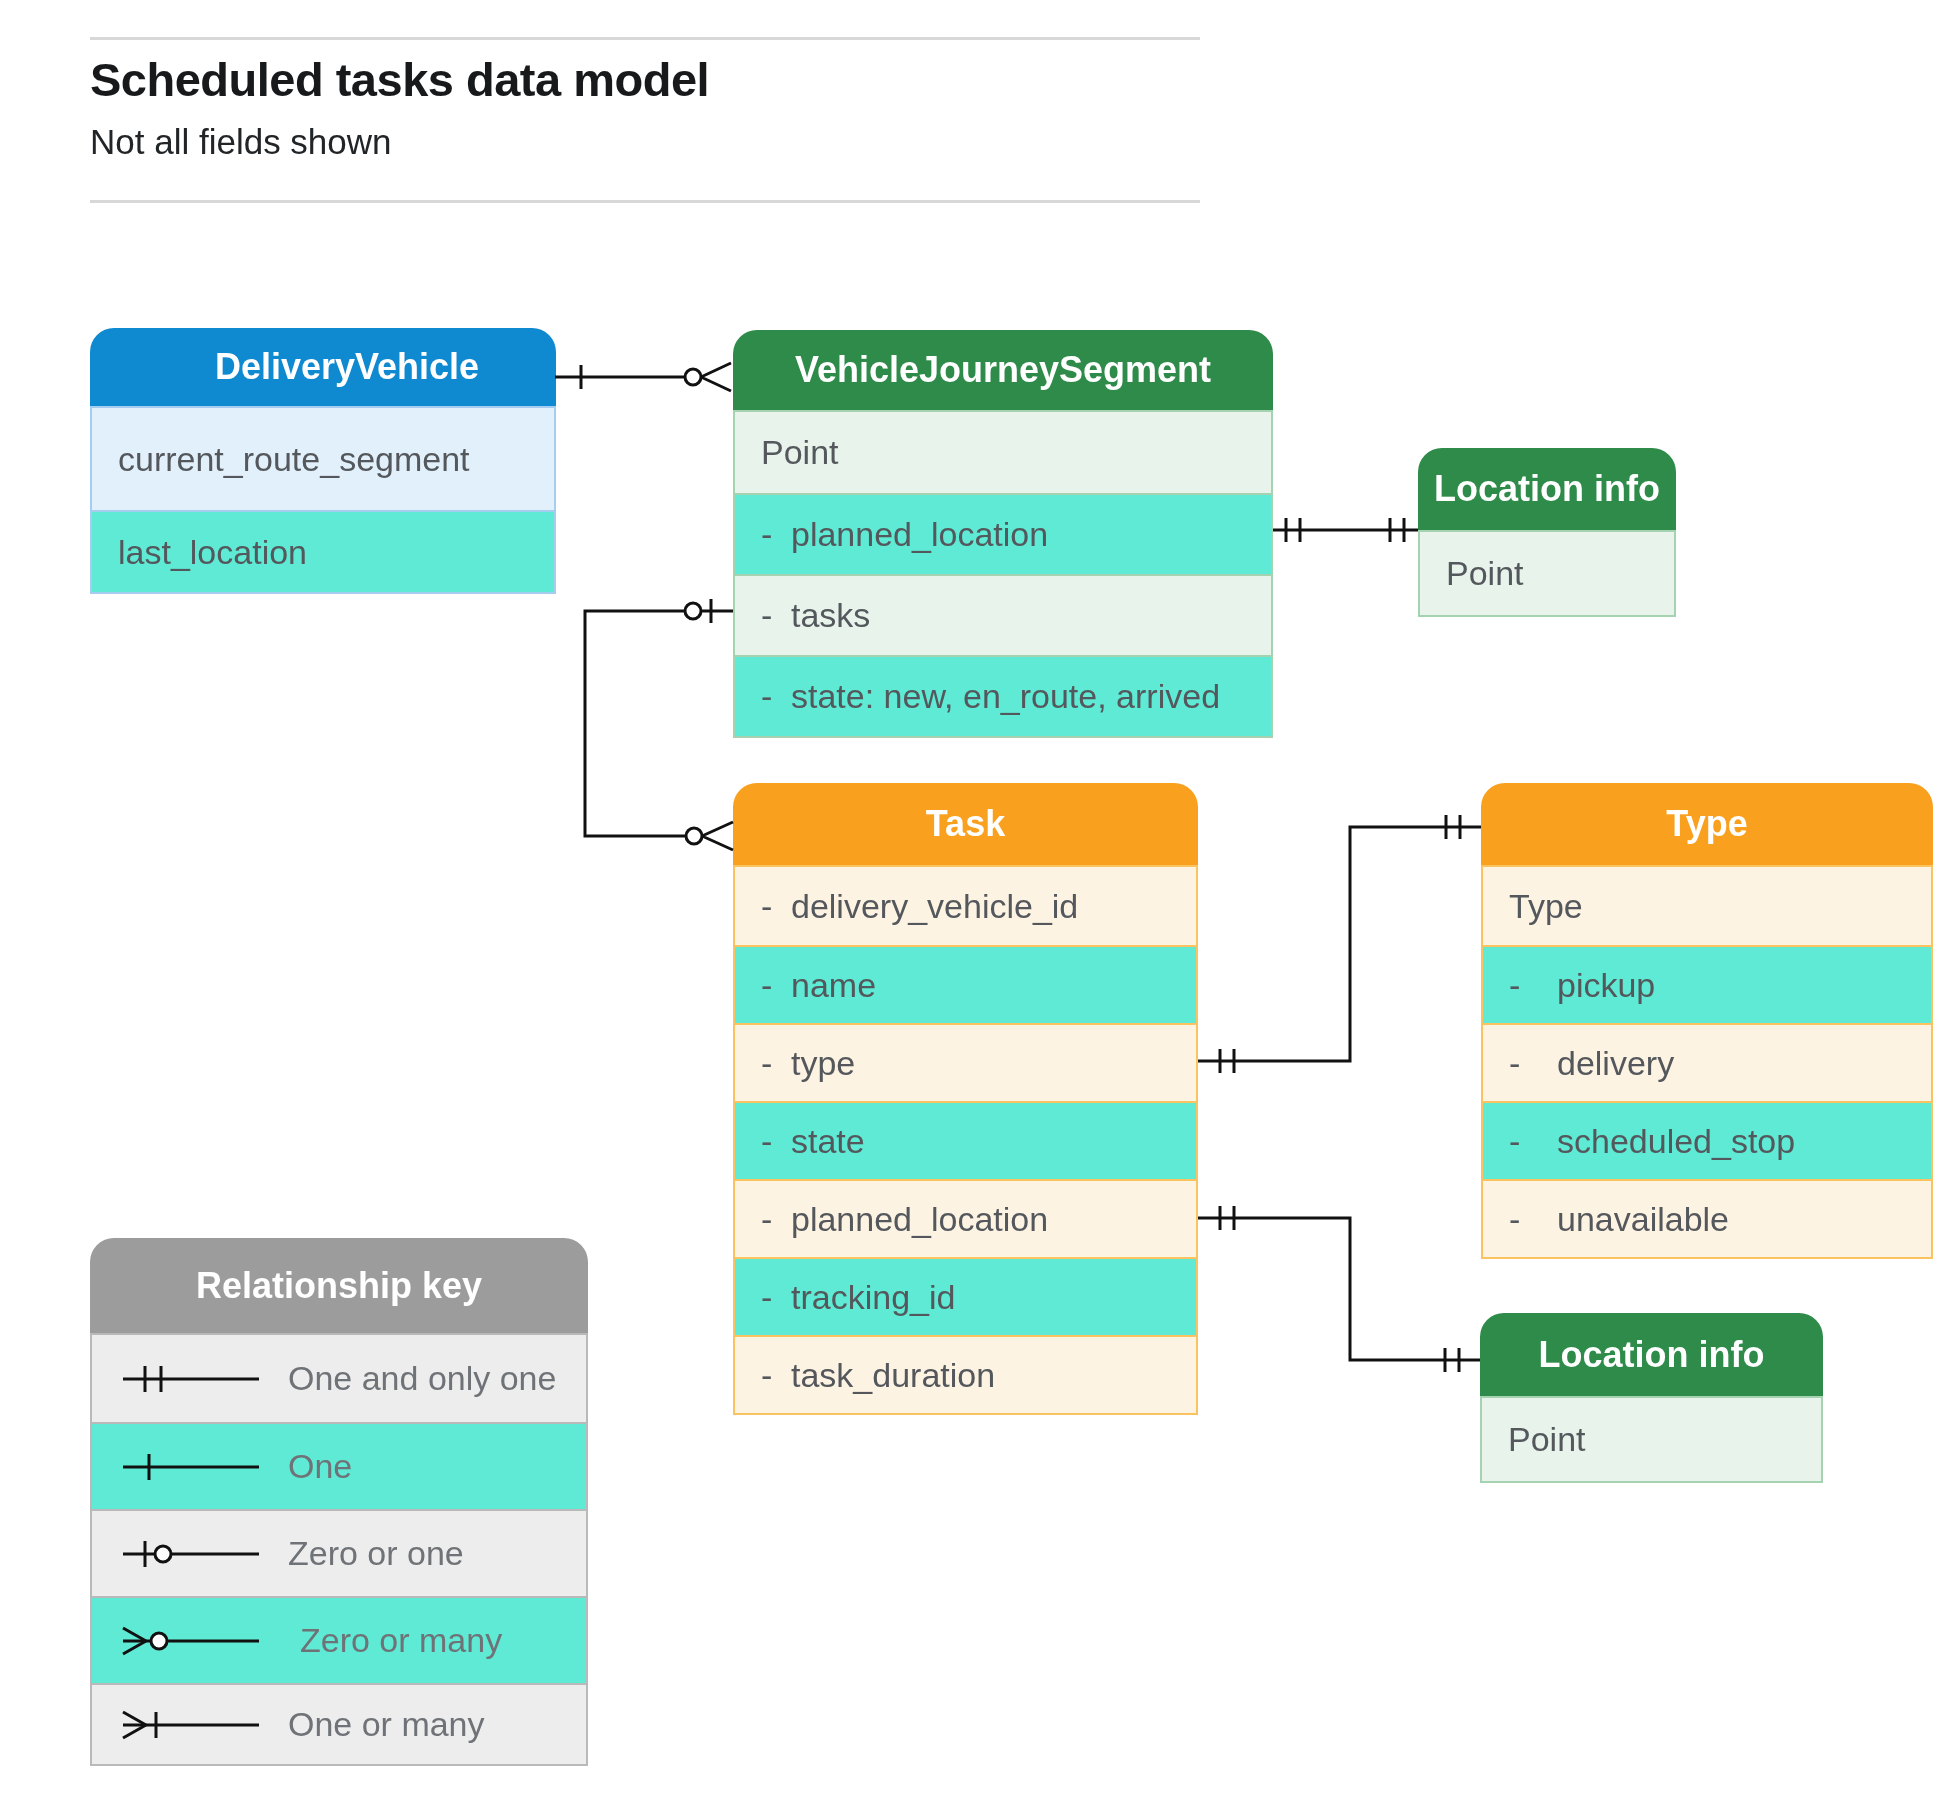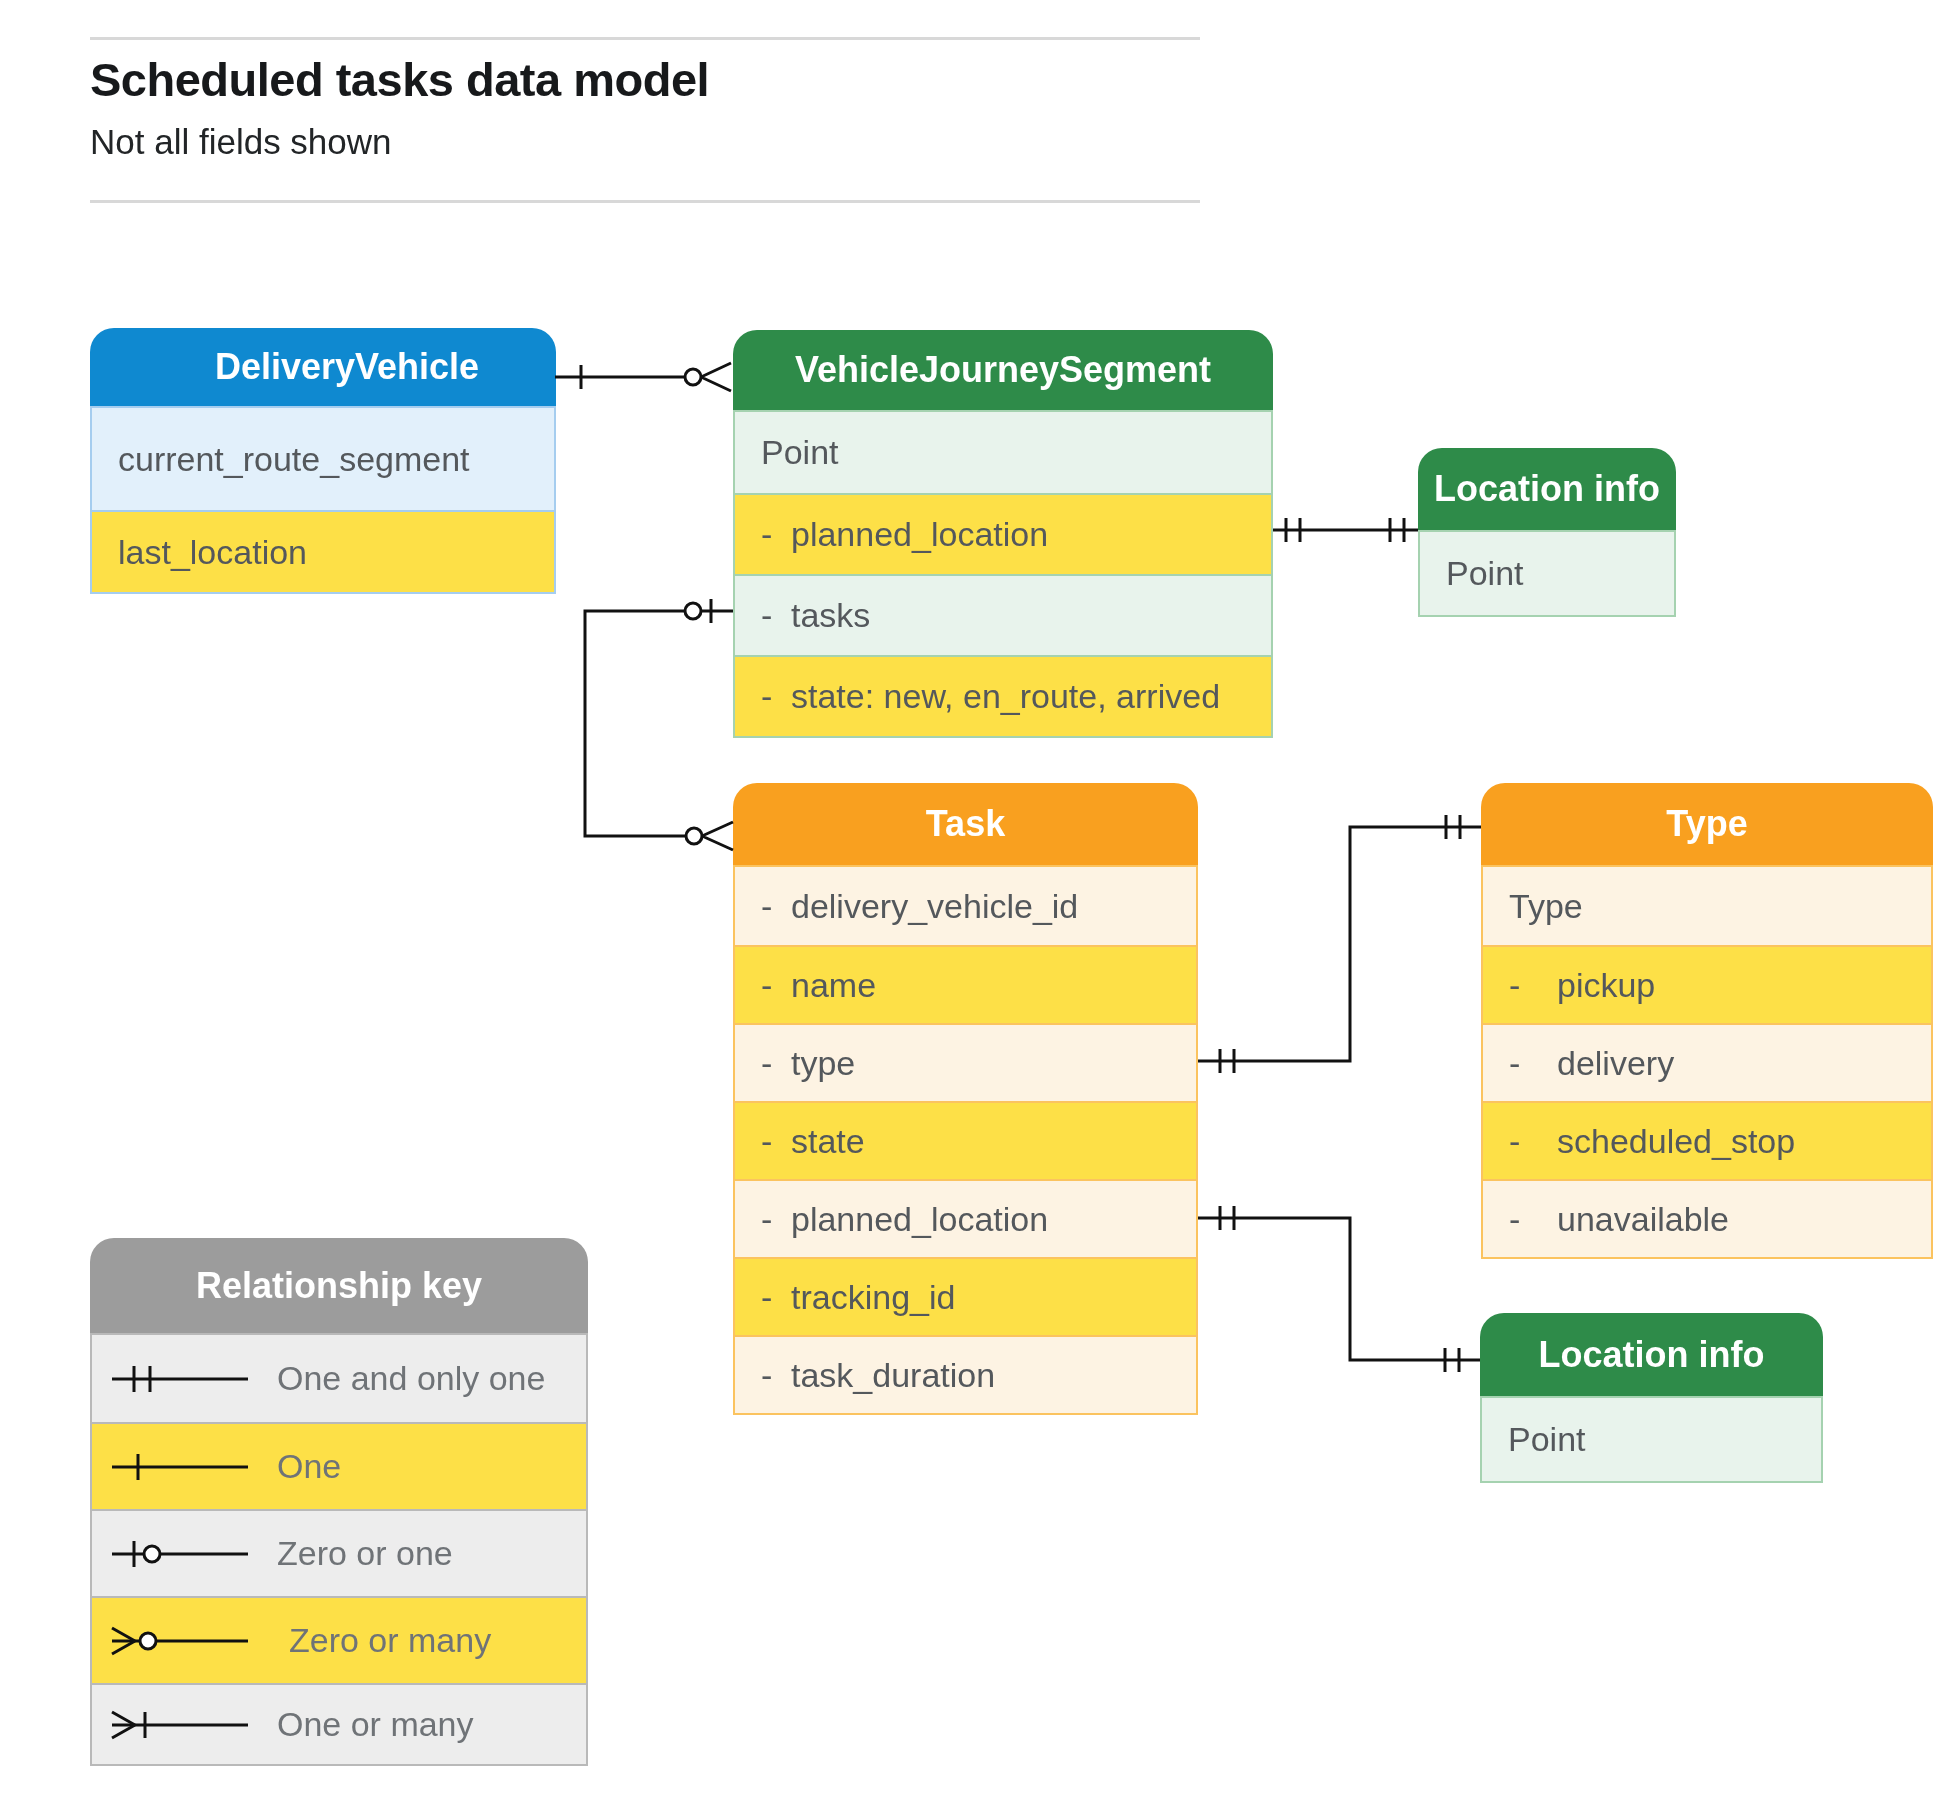--- a/index.html
+++ b/index.html
@@ -25,29 +25,29 @@
     border:2px solid var(--bdr);
     border-top:2px solid var(--bdr);
     box-sizing:border-box;
     background:#ffffff;
   }
   .erow{
     box-sizing:border-box;
     display:flex;align-items:center;
     padding-left:26px;
     font-size:34px;color:#54585c;
-    background:#fde047;
+    background:#5eead4;
   }
   .erow.shaded{background:var(--row);}
   .erow + .erow{border-top:2px solid var(--bdr);}
   .dash{display:inline-block;flex:0 0 auto;}
   .flabel{white-space:nowrap;}
 
   
-  .lrow{padding-left:0;}
+  .lrow{padding-left:11px;}
   .lrow .llabel{margin-left:15px;font-size:34px;color:#6f7377;white-space:nowrap;}
   .lrow svg{display:block;flex:0 0 auto;}
   .lsym line, .lsym path{stroke:#111111;stroke-width:3;fill:none;}
   .lsym circle{fill:#ffffff;stroke:#111111;stroke-width:3;}
 
   .wires{position:absolute;left:0;top:0;pointer-events:none;}
   .wire path, .wire line{stroke:#111111;stroke-width:3;fill:none;}
   .wire circle{fill:#ffffff;stroke:#111111;stroke-width:3;}
 </style>
 </head>

